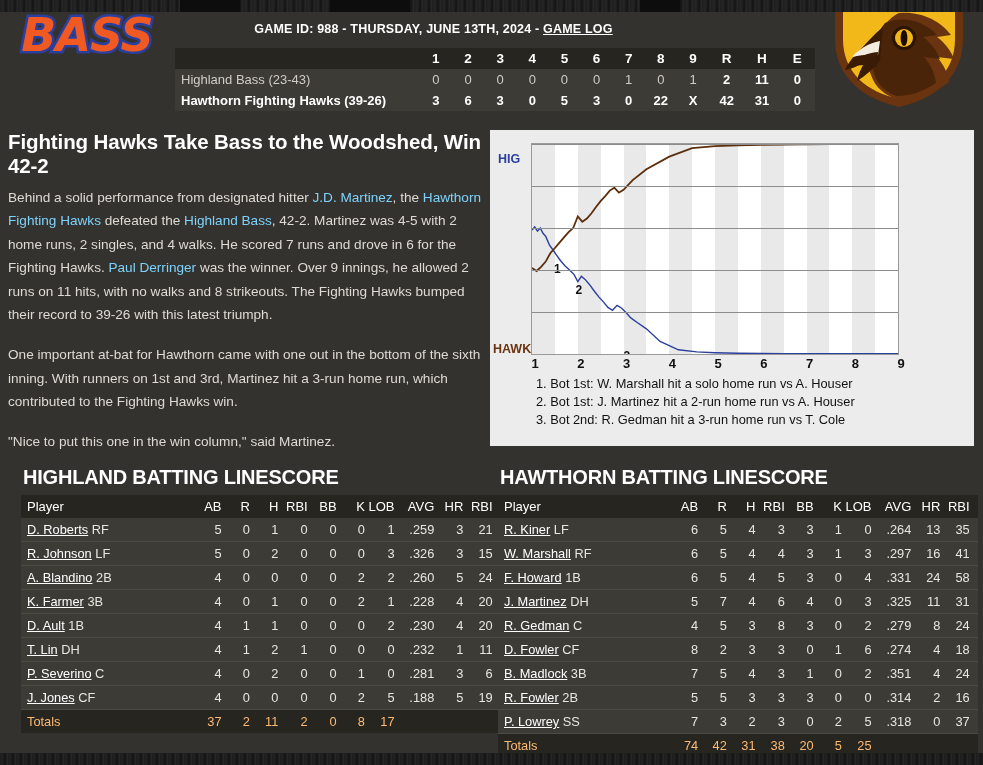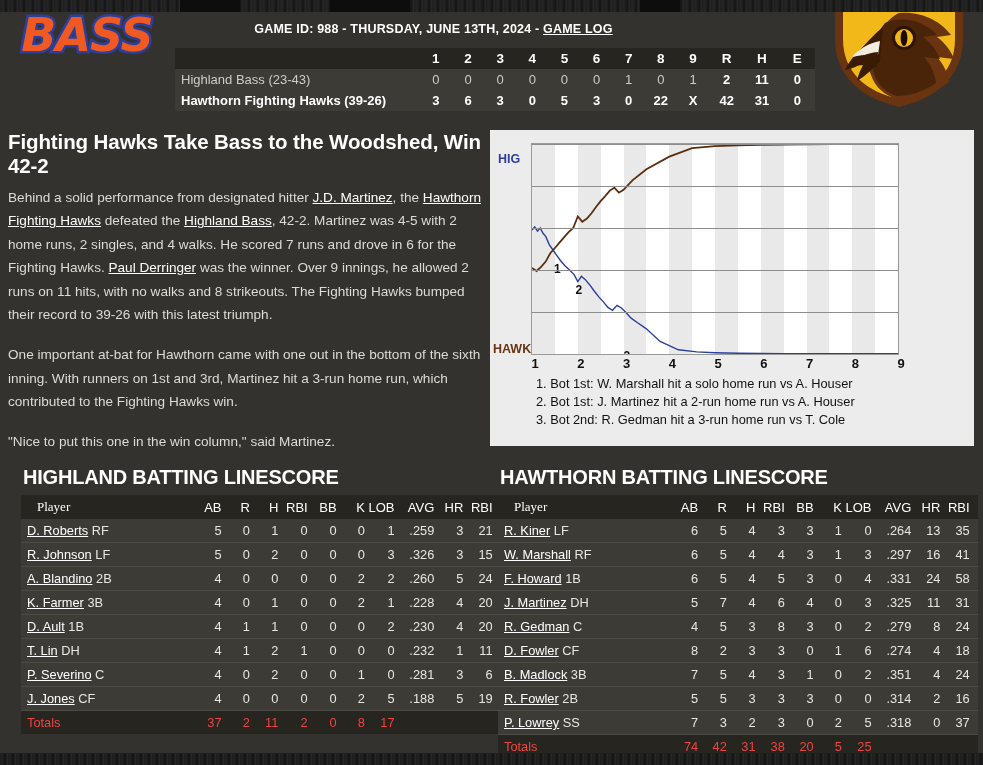--- a/index.html
+++ b/index.html
@@ -80,21 +80,21 @@
     position:absolute; top:130px; left:8px; width:474px; height:310px;
     z-index:6;
   }
   #article h1 {
     margin:0 0 8px 0; font-size:20.5px; font-weight:bold; color:#ffffff;
     letter-spacing:-.1px;
   }
   #article p {
     margin:0 0 17px 0; font-size:13.6px; line-height:1.72; color:#dedbd4;
   }
-  #article a { color:#ffffff; text-decoration:underline; cursor:pointer; }
+  #article a { color:#7dd3fc; cursor:pointer; }
 
   
   #chart-panel {
     position:absolute; top:130px; left:490px; width:484px; height:316px;
     background:#ececec; color:#111; z-index:6;
   }
   #plot {
     position:absolute; left:41px; top:13px; width:368px; height:212px;
     background:#ffffff; border:1px solid #9a9a9a; overflow:hidden;
   }
@@ -123,28 +123,28 @@
   .bat-title {
     font-size:20px; font-weight:bold; color:#ffffff; margin:0 0 6px 2px;
     letter-spacing:-.2px;
   }
   table.bat { width:100%; border-collapse:collapse; font-size:12.8px; }
   table.bat thead tr { background:#26251f; }
   table.bat thead th {
     color:#ffffff; font-weight:normal; padding:4px 0 4px 0; text-align:right;
     font-size:13px;
   }
-  table.bat thead th.pl { text-align:left; padding-left:16px;font-family:Liberation Serif, serif; }
+  table.bat thead th.pl { text-align:left; padding-left:6px; }
   table.bat tbody tr { background:#3c3b36; border-bottom:1px solid #4c4b45; }
   table.bat tbody td { padding:4px 0; text-align:right; color:#e8e6e1; }
   table.bat tbody td.pl { text-align:left; padding-left:6px; }
   table.bat tbody td.pl a { color:#ffffff; text-decoration:underline; cursor:pointer; }
   table.bat tbody td.pl .pos { color:#e8e6e1; }
   table.bat tr.totals { background:#26251f; border-bottom:none; }
-  table.bat tr.totals td { color:#ef4444;margin-top:18px; }
+  table.bat tr.totals td { color:#fdba74;margin-top:18px; }
   col.c-pl { width:182px; }
   col.c-n  { width:30px; }
   col.c-avg{ width:41px; }
   col.c-pad{ width:9px; }
 
   
   #bottom-strip {
     position:absolute; bottom:0; left:0; width:983px; height:12px;
     background:
       repeating-linear-gradient(90deg,#1b1b1b 0px,#242424 2px,#131313 5px,#2a2a2a 8px),

